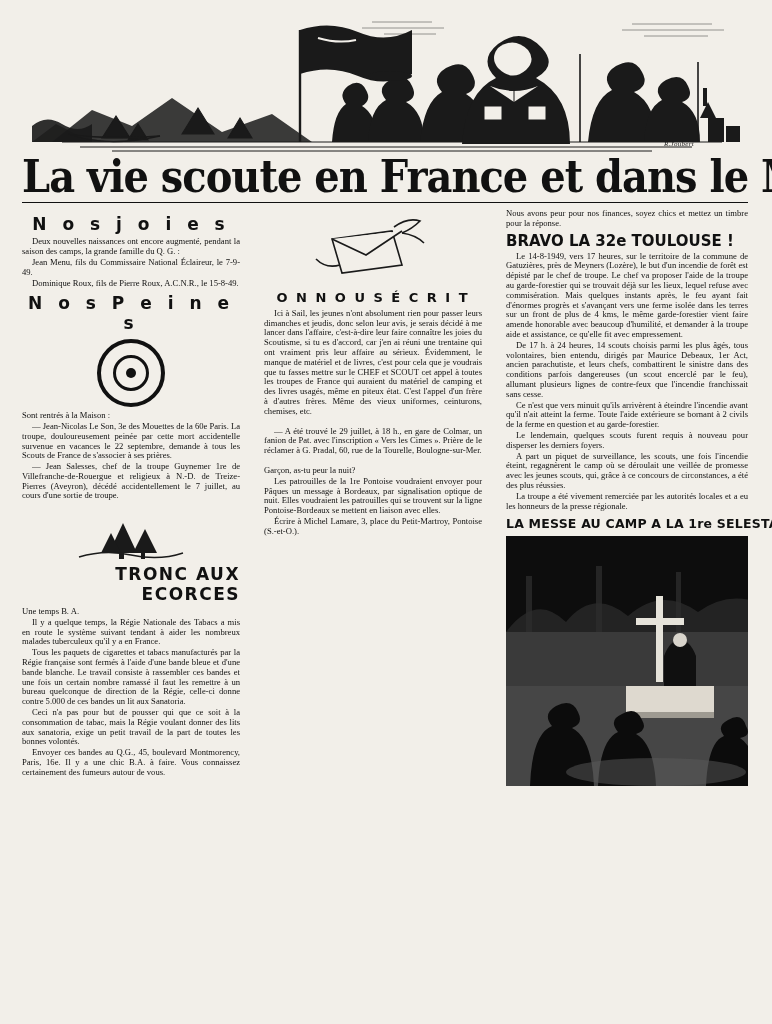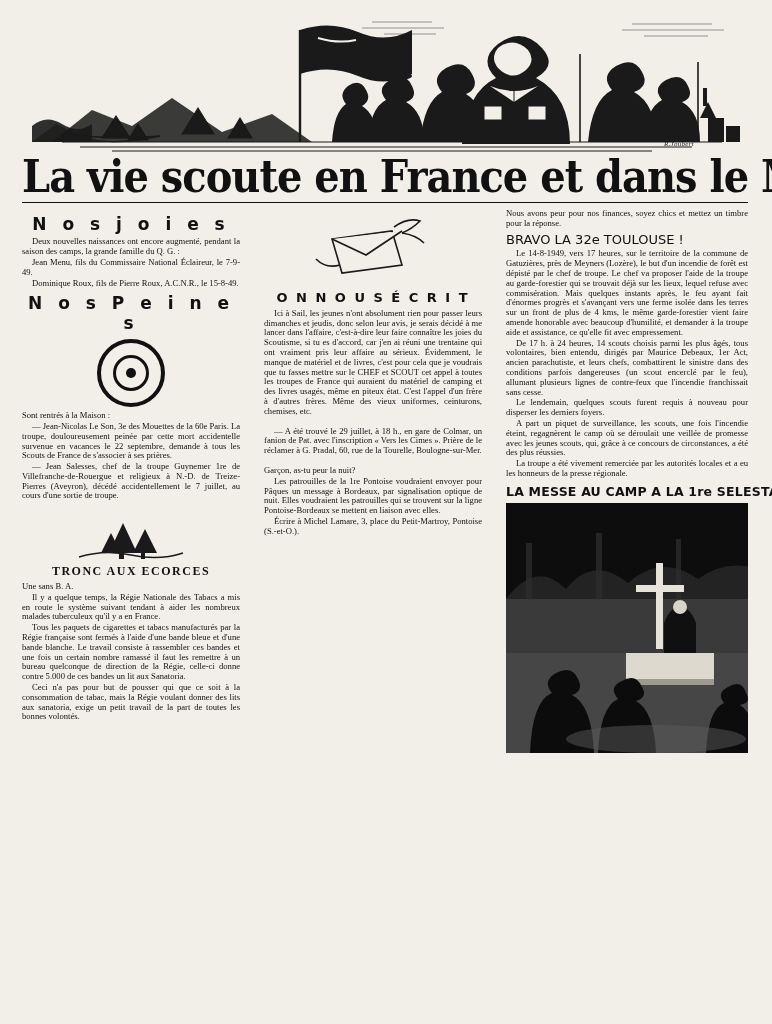--- a/index.html
+++ b/index.html
@@ -61,28 +61,28 @@
     font-weight:bold;
     font-size:17px;
     letter-spacing:5px;
     text-align:center;
     margin:6px 0 3px 0;
   }
   .sec-title.small {
     font-size:13px; letter-spacing:2px;
   }
   .sec-title.left {
-    text-align:center; letter-spacing:1.5px; font-size:12px;font-family:Liberation Serif, serif;
+    text-align:right; letter-spacing:1.5px; font-size:17px;
   }
   .subhead {
     font-size:8.6px; margin:3px 0 1px 0;
   }
   .bravo {
     font-family:"DejaVu Sans", sans-serif;
-    font-weight:normal; font-size:13px;
+    font-weight:bold; font-size:15px;
     margin:4px 0 2px 0;
   }
   
   .bullseye {
     width:60px; height:60px; margin:6px auto 4px auto;
     border-radius:50%;
     border:4px solid #111;
     display:flex; align-items:center; justify-content:center;
     background:#f2efe9;
   }
@@ -238,24 +238,25 @@
           <path d="M38 46 l14 -30 l14 30 z"></path>
           <path d="M30 46 l10 -20 l10 20 z"></path>
           <path d="M62 46 l12 -24 l12 24 z"></path>
           <rect x="48" y="44" width="5" height="8"></rect>
           <rect x="70" y="44" width="4" height="8"></rect>
           <path d="M8 50 q26 -8 52 -2 q28 6 52 -2" stroke="#1a1a1a" stroke-width="1.4" fill="none"></path>
         </g>
       </svg>
 
       <div class="sec-title left">TRONC AUX ECORCES</div>
-      <div class="subhead">Une sans B. A.</div>
+      <div class="subhead">Une temps B. A.</div>
       <p>Il y a quelque temps, la Régie Nationale des Tabacs a mis en route le système suivant tendant à aider les nombreux malades tuberculeux qu'il y a en France.</p>
       <p>Tous les paquets de cigarettes et tabacs manufacturés par la Régie française sont fermés à l'aide d'une bande bleue et d'une bande blanche. Le travail consiste à rassembler ces bandes et une fois un certain nombre ramassé il faut les remettre à un bureau quelconque de direction de la Régie, celle-ci donne contre 5.000 de ces bandes un lit aux Sanatoria.</p>
       <p>Ceci n'a pas pour but de pousser qui que ce soit à la consommation de tabac, mais la Régie voulant donner des lits aux sanatoria, exige un petit travail de la part de toutes les bonnes volontés.</p>
+      <p>Envoyer ces bandes au Q.G., 45, boulevard Montmorency, Paris, 16e. Il y a une chic B.A. à faire. Vous connaissez certainement des fumeurs autour de vous.</p>
     </div>
 
     <div class="col">
       <svg class="orn" width="150" height="70" viewBox="0 0 150 70">
         <g stroke="#1a1a1a" stroke-width="1.6" fill="#f2efe9">
           <path d="M34 24 l60 -8 l10 34 l-60 8 z"></path>
           <path d="M34 24 l34 16 l36 -24"></path>
         </g>
         <g stroke="#1a1a1a" stroke-width="1.6" fill="none">
           <path d="M96 12 q14 -10 26 -6 q-8 8 -18 12"></path>
@@ -269,20 +270,21 @@
       <div class="subhead" style="margin-top:10px">Garçon, as-tu peur la nuit?</div>
       <p>Les patrouilles de la 1re Pontoise voudraient envoyer pour Pâques un message à Bordeaux, par signalisation optique de nuit. Elles voudraient les patrouilles qui se trouvent sur la ligne Pontoise-Bordeaux se mettent en liaison avec elles.</p>
       <p>Écrire à Michel Lamare, 3, place du Petit-Martroy, Pontoise (S.-et-O.).</p>
     </div>
 
     <div class="col">
       <p class="noind">Nous avons peur pour nos finances, soyez chics et mettez un timbre pour la réponse.</p>
       <div class="bravo">BRAVO LA 32e TOULOUSE !</div>
       <p>Le 14-8-1949, vers 17 heures, sur le territoire de la commune de Gatuzières, près de Meyners (Lozère), le but d'un incendie de forêt est dépisté par le chef de troupe. Le chef va proposer l'aide de la troupe au garde-forestier qui se trouvait déjà sur les lieux, lequel refuse avec commisération. Mais quelques instants après, le feu ayant fait d'énormes progrès et s'avançant vers une ferme isolée dans les terres sur un front de plus de 4 kms, le même garde-forestier vient faire amende honorable avec beaucoup d'humilité, et demander à la troupe aide et assistance, ce qu'elle fit avec empressement.</p>
       <p>De 17 h. à 24 heures, 14 scouts choisis parmi les plus âgés, tous volontaires, bien entendu, dirigés par Maurice Debeaux, 1er Act, ancien parachutiste, et leurs chefs, combattirent le sinistre dans des conditions parfois dangereuses (un scout encerclé par le feu), allumant plusieurs lignes de contre-feux que l'incendie franchissait sans cesse.</p>
+      <p>Ce n'est que vers minuit qu'ils arrivèrent à éteindre l'incendie avant qu'il n'ait atteint la ferme. Toute l'aide extérieure se bornant à 2 civils de la ferme en question et au garde-forestier.</p>
       <p>Le lendemain, quelques scouts furent requis à nouveau pour disperser les derniers foyers.</p>
       <p>A part un piquet de surveillance, les scouts, une fois l'incendie éteint, regagnèrent le camp où se déroulait une veillée de promesse avec les jeunes scouts, qui, grâce à ce concours de circonstances, a été des plus réussies.</p>
       <p>La troupe a été vivement remerciée par les autorités locales et a eu les honneurs de la presse régionale.</p>
 
       <div class="photo-title">LA MESSE AU CAMP A LA 1re SELESTAT (Alsace)</div>
 
       <div class="photo">
         <svg width="440" height="250" viewBox="0 0 440 250" preserveAspectRatio="xMidYMid slice">
           <rect x="0" y="0" width="440" height="250" fill="#161616"></rect>
 

